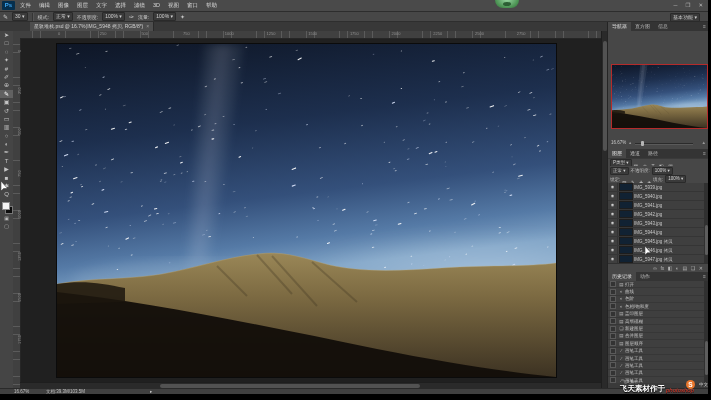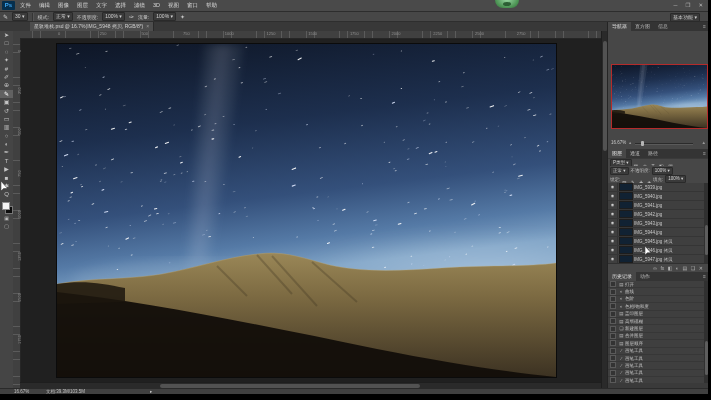--- a/index.html
+++ b/index.html
@@ -454,20 +454,27 @@
     </div>
   </div>
 
   <div class="bottomblack"></div>
   <div class="rightblack"></div>
 
   <div class="rec-blob">
       <div class="dot"></div>
     </div>
 
+  <div class="watermark">
+    <span class="wm-small">飞天素材</span>
+    <span class="wm-title">飞天素材作于</span>
+    <span class="wm-script">photoshop</span>
+    <span class="wm-badge">S</span>
+    <span class="wm-badge-text">中文</span>
+  </div>
 
   <svg class="cursor" style="left:1px;top:181px;" width="8" height="11">
     <polygon points="0,0 0,10 2.6,7.6 6.5,7.6" fill="#fff" stroke="#222" stroke-width="0.5"></polygon>
   </svg>
   <svg class="cursor" style="left:645px;top:246px;" width="8" height="11">
     <polygon points="0,0 0,9 2.4,6.8 6,6.8" fill="#fff" stroke="#222" stroke-width="0.5"></polygon>
   </svg>
 
   <svg width="0" height="0" style="position:absolute" aria-hidden="true">
     <defs>

